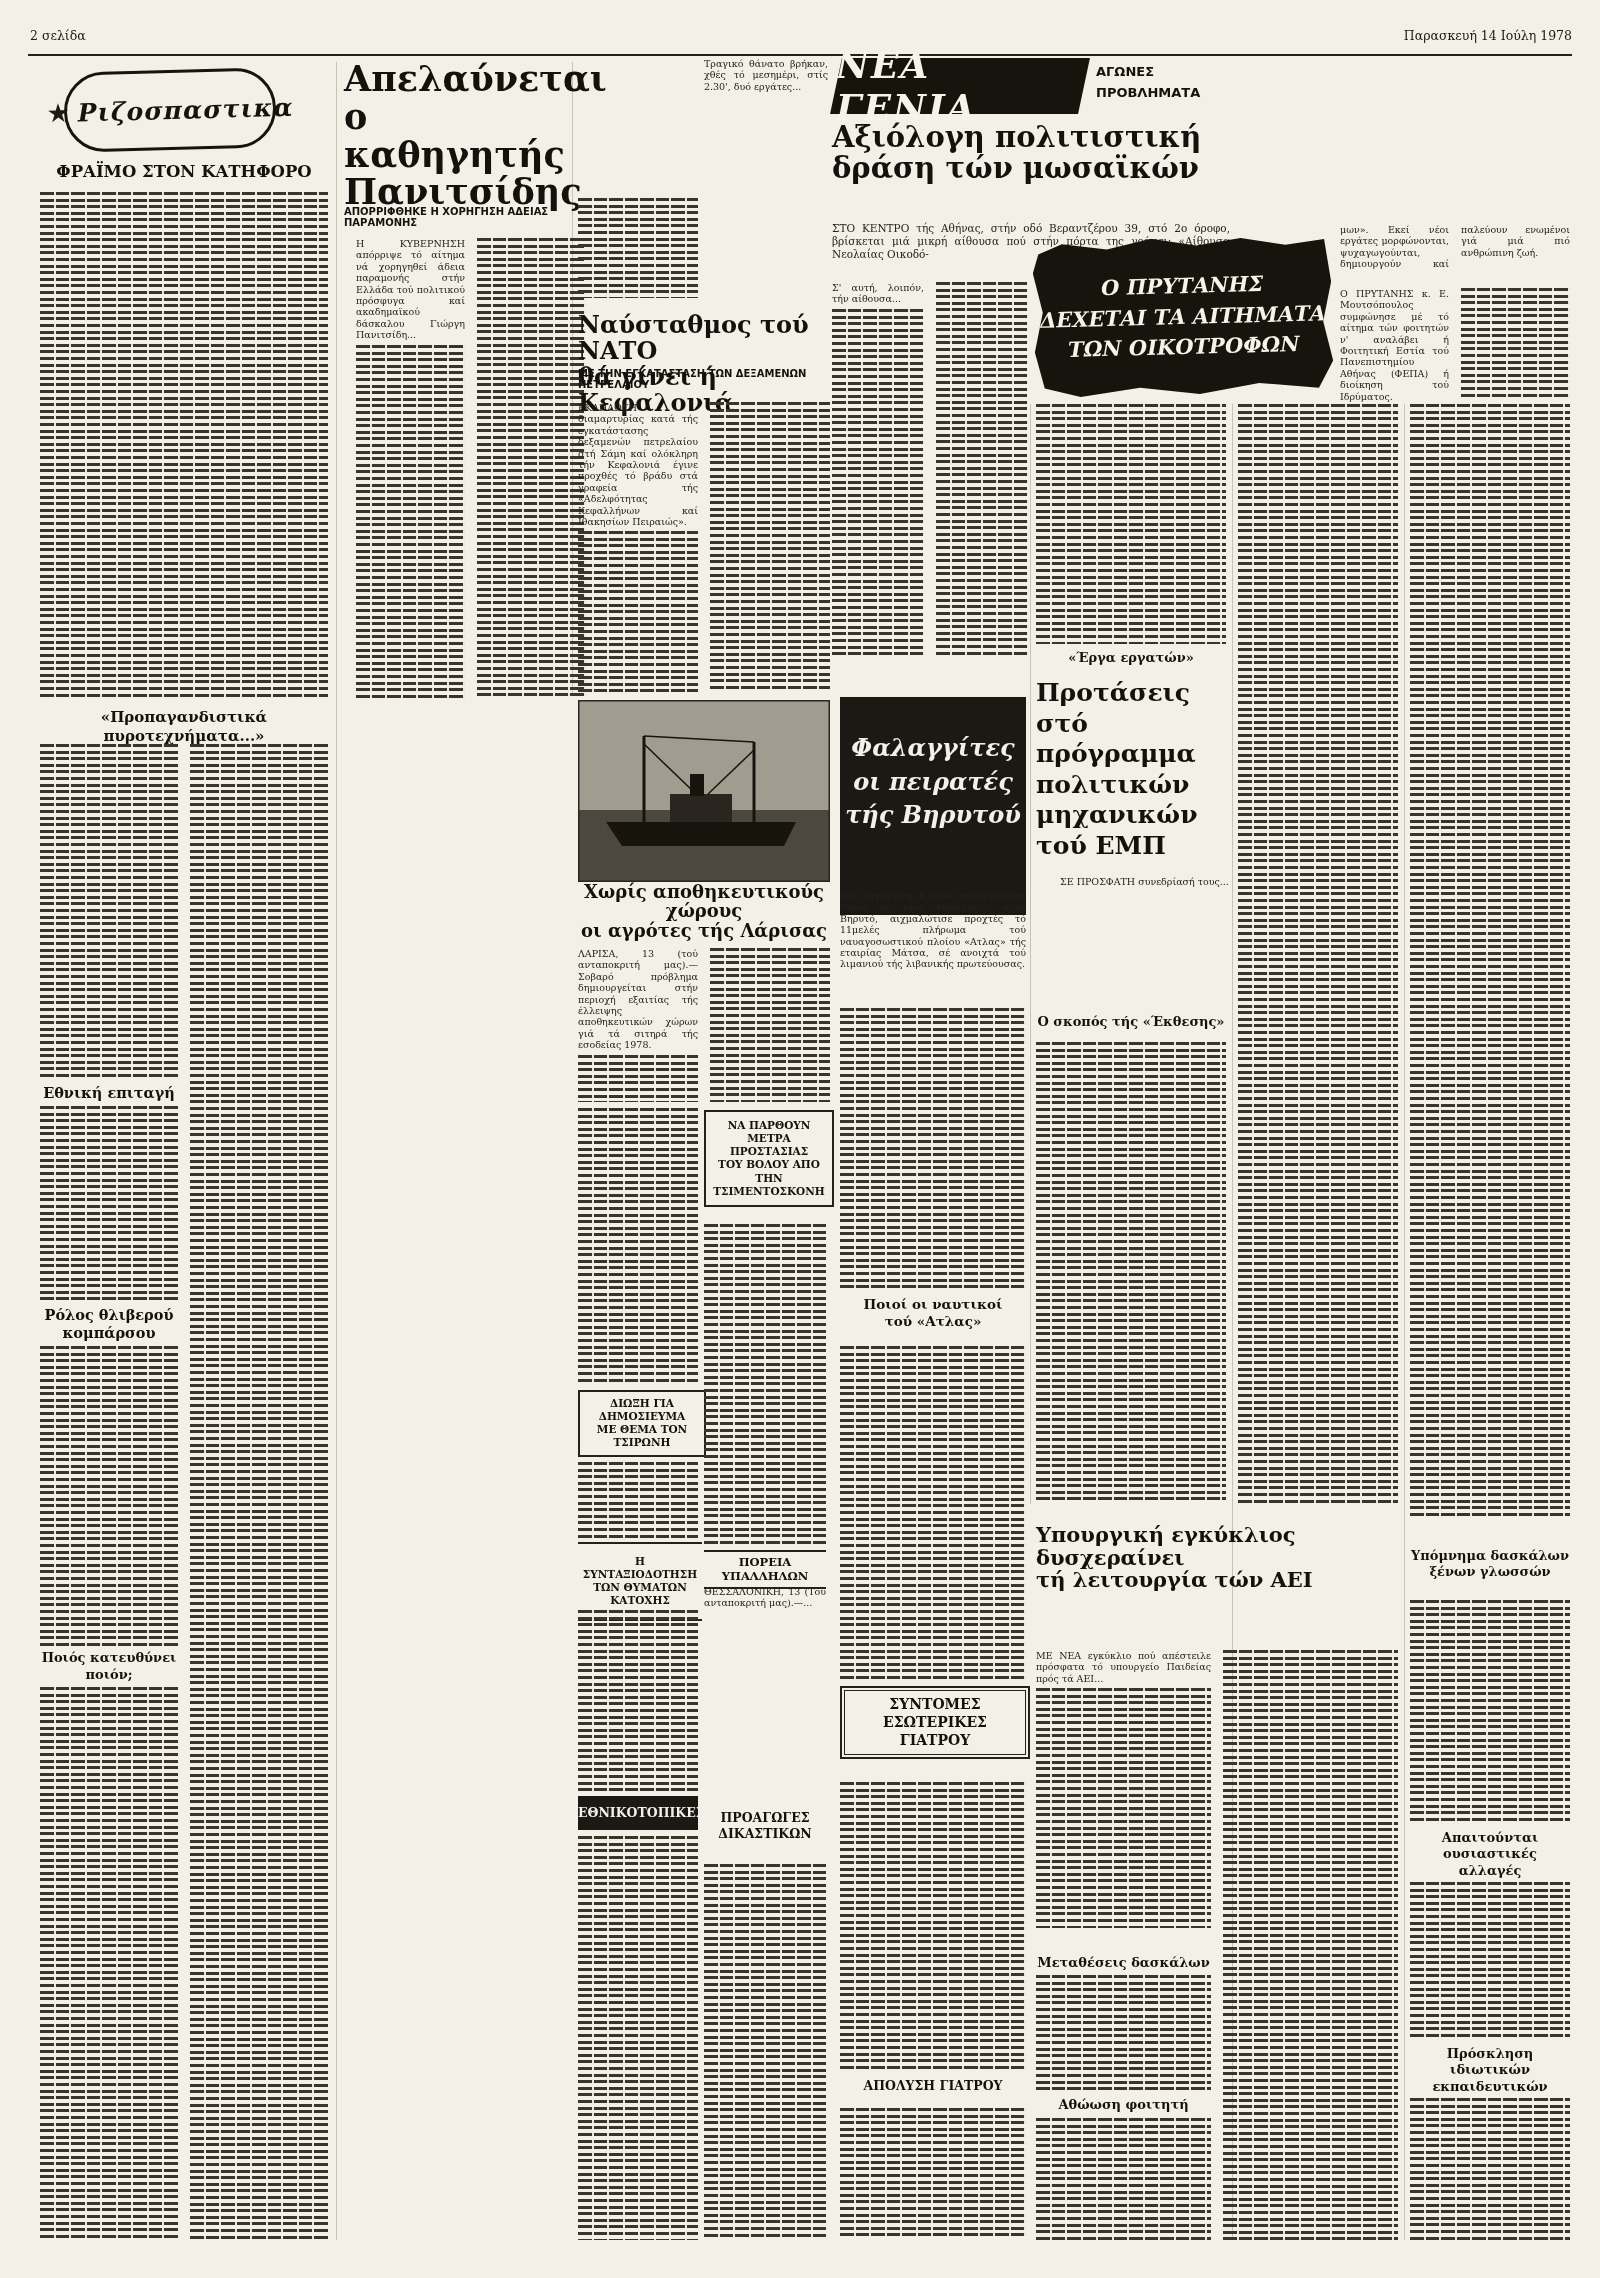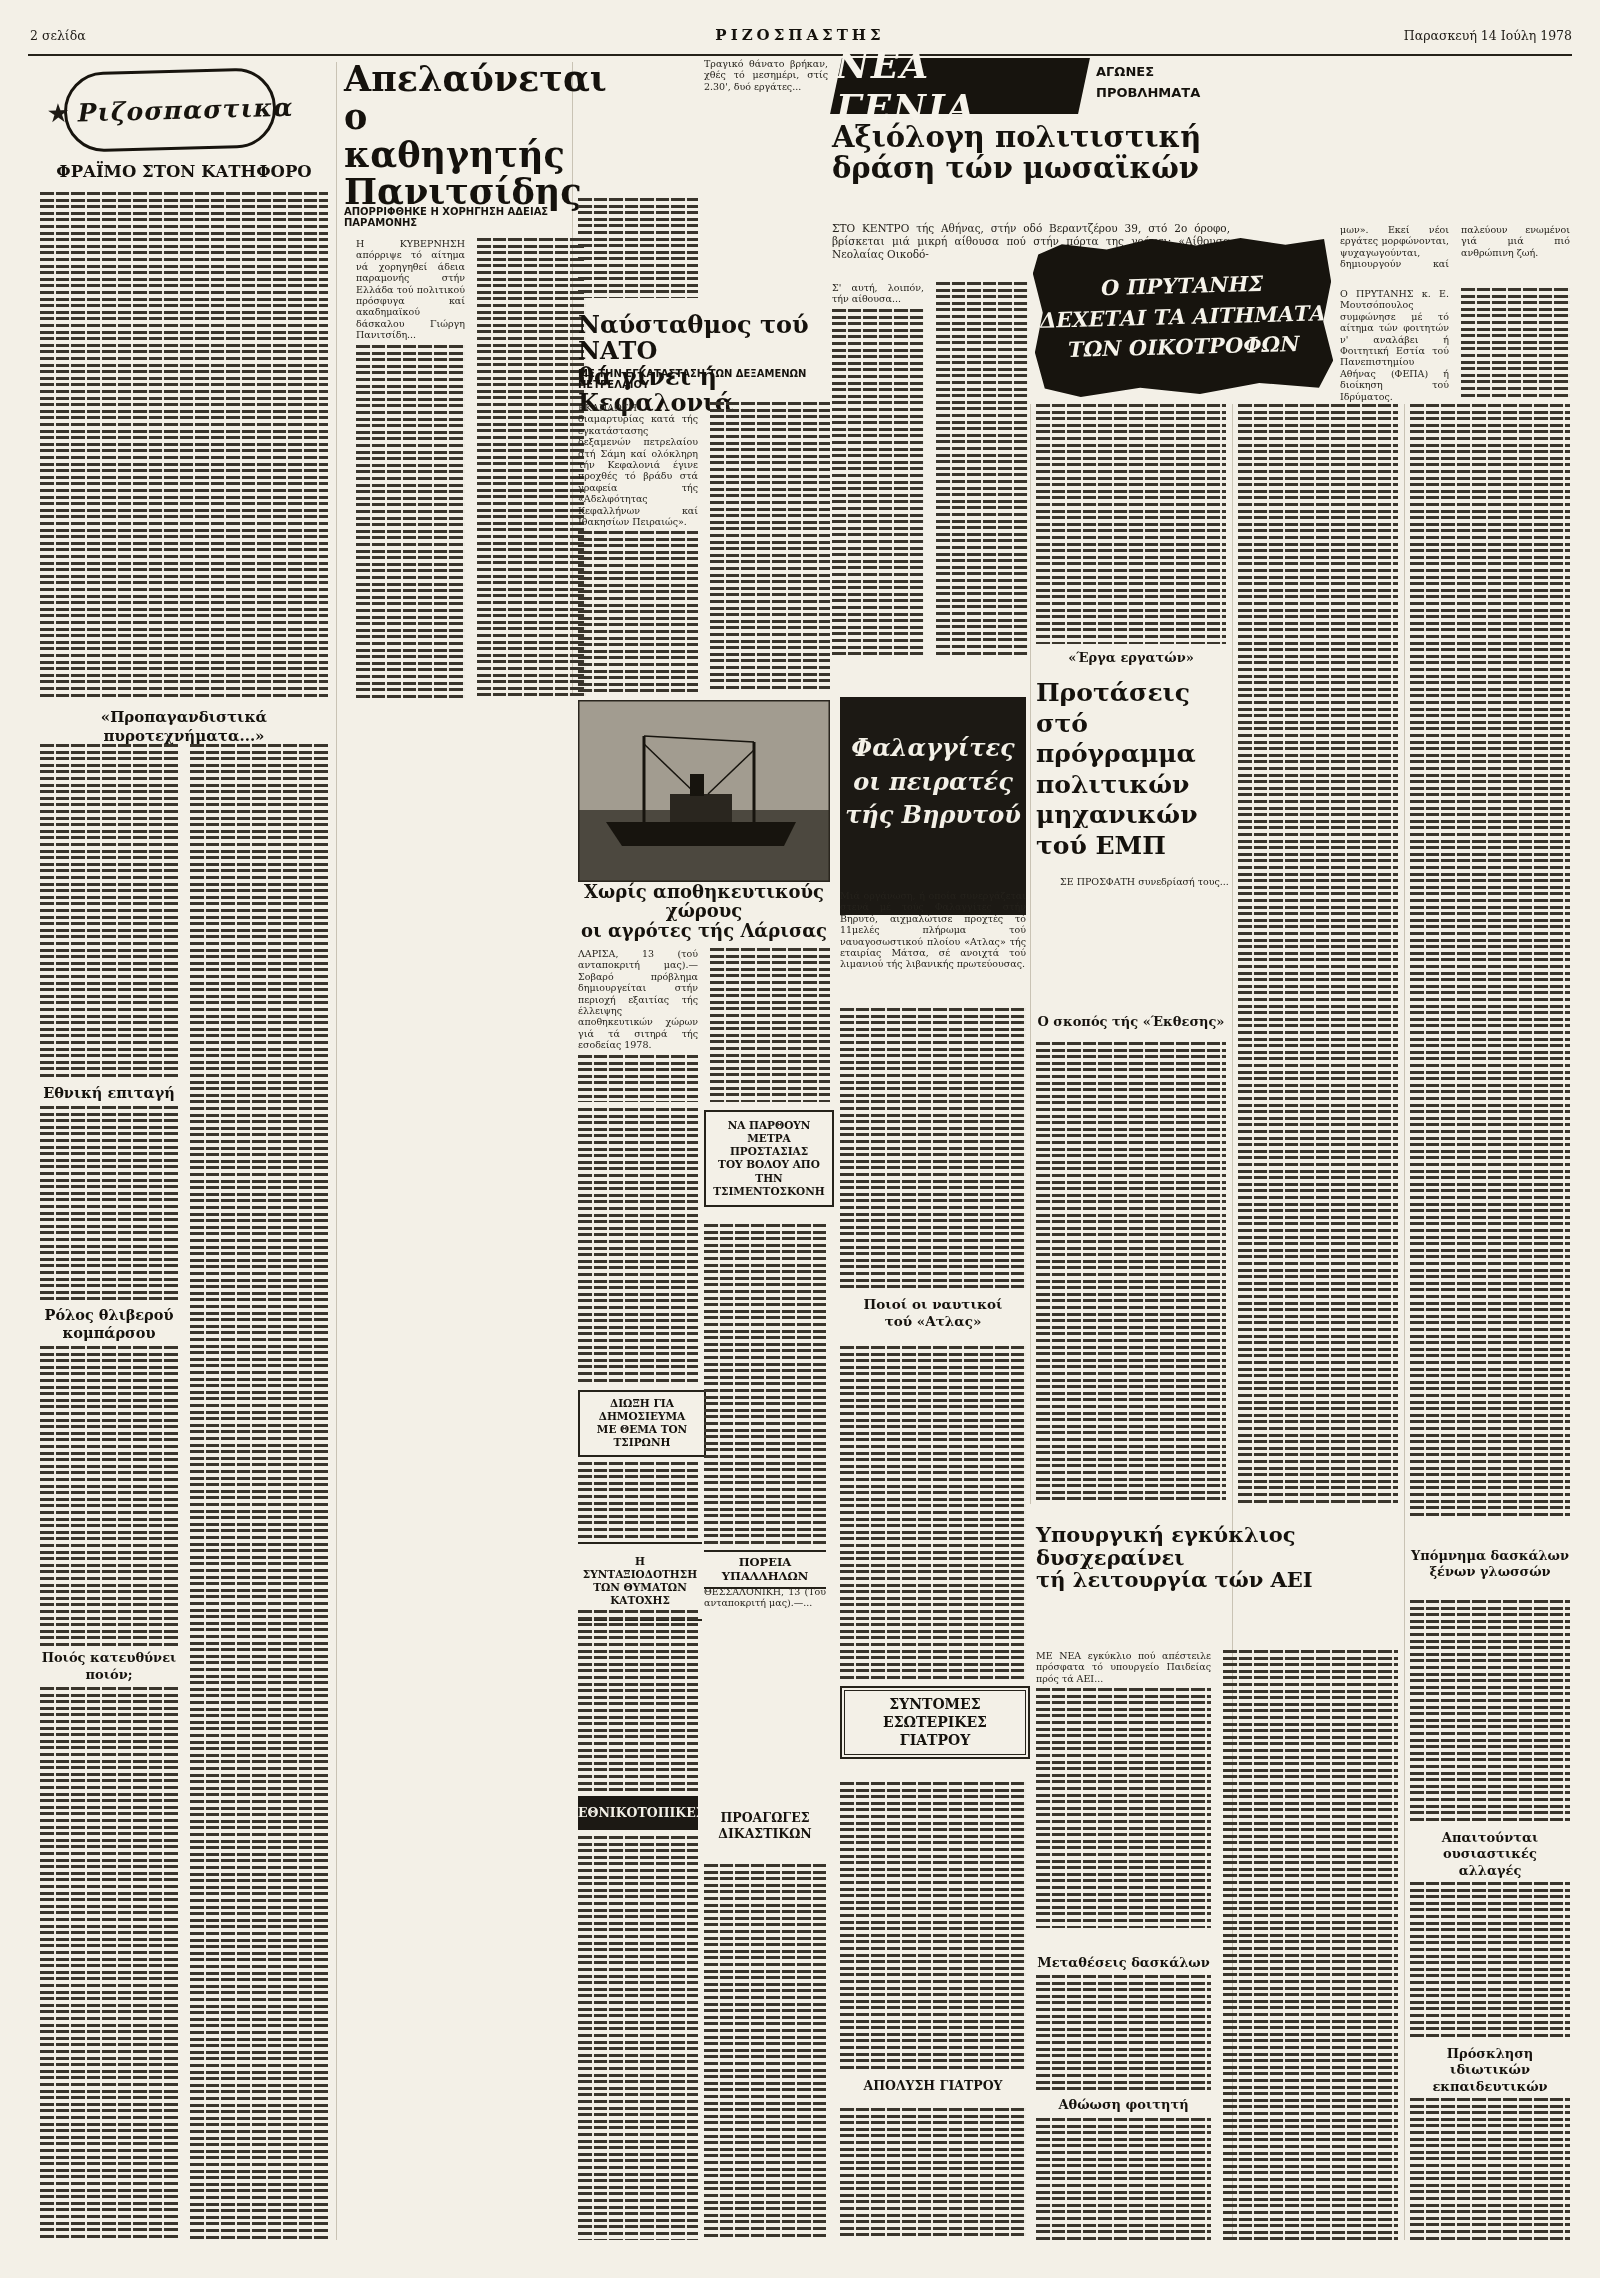--- a/index.html
+++ b/index.html
@@ -35,21 +35,20 @@
   .torn{background:#17140e;color:#f6f3ea;font-weight:bold;font-style:italic;text-align:center;
         display:flex;align-items:center;justify-content:center;transform:rotate(-1.5deg);
         clip-path:polygon(2% 8%,10% 2%,25% 6%,40% 0%,55% 5%,70% 1%,85% 6%,98% 3%,100% 30%,97% 55%,100% 80%,95% 97%,75% 93%,55% 99%,35% 94%,15% 99%,3% 93%,0% 70%,3% 45%,0% 20%);}
 </style>
 </head>
 <body>
 
 <div class="page">
 
   <div class="a" style="left:30px;top:28px;font-size:12.5px;">2 σελίδα</div>
-  <div class="a masthead" style="left:0;top:26px;width:1600px;">ΡΙΖΟΣΠΑΣΤΗΣ</div>
   <div class="a" style="right:28px;top:28px;font-size:12.5px;">Παρασκευή 14 Ιούλη 1978</div>
   <div class="a" style="left:28px;top:54px;width:1544px;height:2px;background:#25221a;"></div>
 
   <div class="vr" style="left:336px;top:62px;height:2178px;"></div>
   <div class="vr" style="left:572px;top:62px;height:634px;"></div>
   <div class="vr" style="left:1030px;top:404px;height:1100px;"></div>
   <div class="vr" style="left:1232px;top:404px;height:1836px;"></div>
   <div class="vr" style="left:1404px;top:404px;height:1836px;"></div>
 
   <div class="a logo-oval" style="left:64px;top:70px;width:206px;height:74px;">

